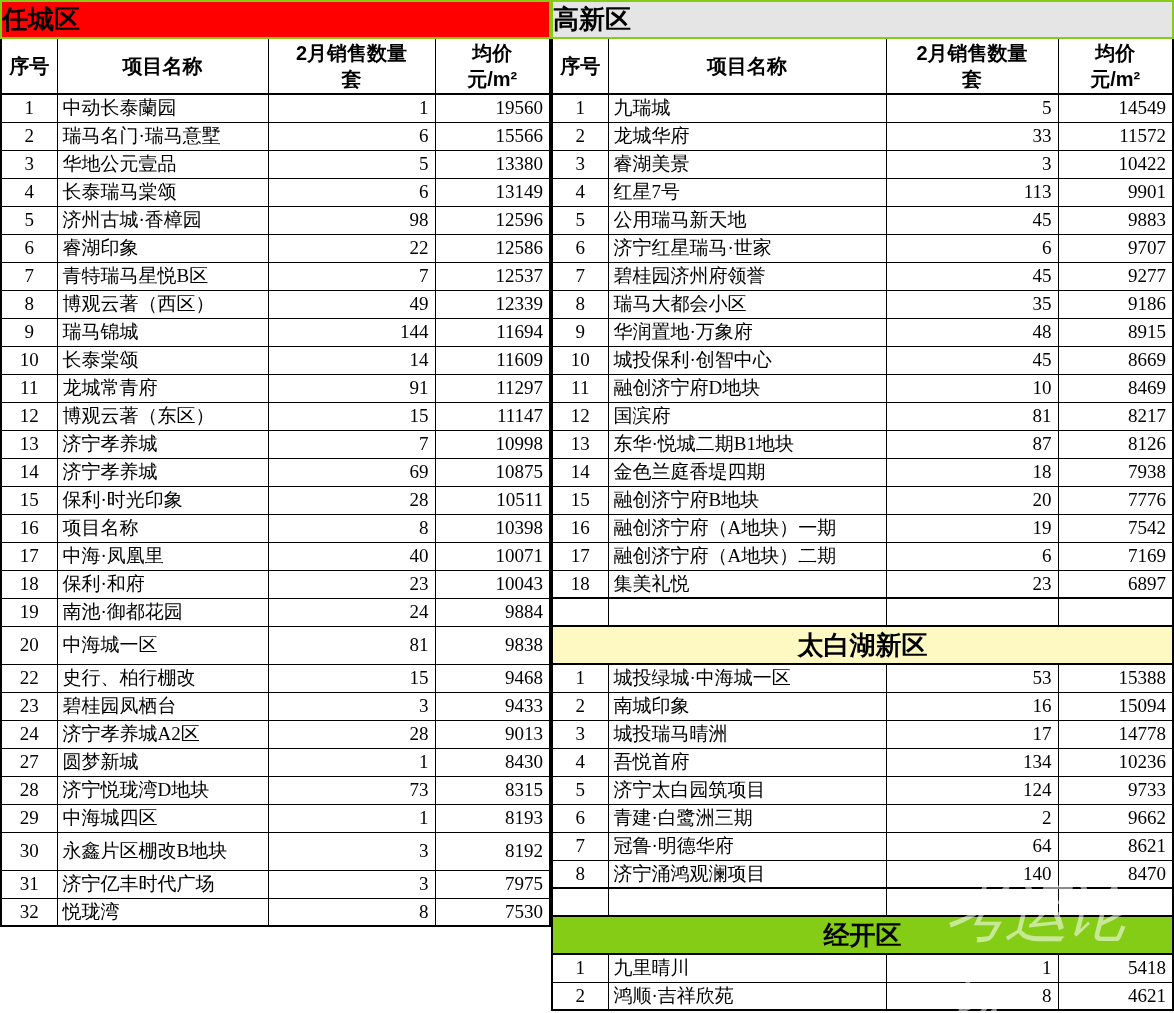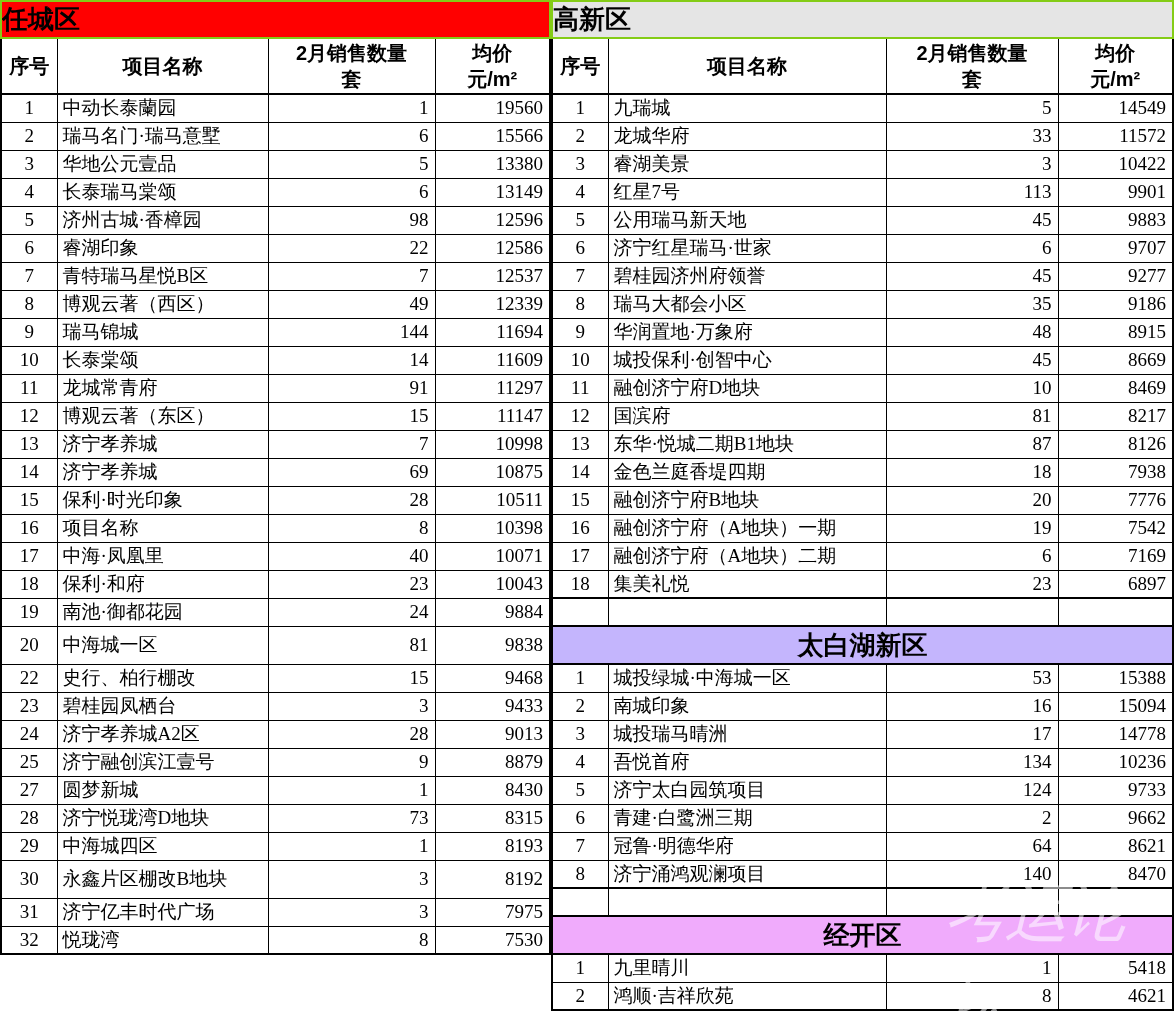--- a/index.html
+++ b/index.html
@@ -19,22 +19,22 @@
   tr.sect-banner{height:38px}
   tr.sect-banner td{border:2px solid #000;font-weight:bold;font-size:26px;text-align:center}
   tr.tall{height:38px}
   tr.spacer{height:28px}
   tr.thick-top td{border-top:2px solid #000}
   td.c-seq{font-family:"Liberation Serif","DejaVu Serif",serif;font-size:19px;text-align:center}
   td.c-name{font-family:"Liberation Serif","DejaVu Serif",serif;font-size:19px;text-align:left;padding:0 2px 0 5px}
   td.c-num{font-family:"Liberation Serif","DejaVu Serif",serif;font-size:19px;text-align:right;padding:0 6px 0 2px}
   .bg-red{background:#FF0000}
   .bg-cyan{background:#e5e5e5}
-  .bg-green{background:#c4b5fd}
-  .bg-yellow{background:#f0abfc}
+  .bg-green{background:#fef9c3}
+  .bg-yellow{background:#84cc16}
   .watermark{position:absolute;left:945px;top:916px;width:229px;height:80px;
              display:flex;align-items:center;justify-content:center;
              font-size:64px;font-weight:normal;font-style:italic;letter-spacing:-4px;
              color:rgba(255,255,255,0.55);pointer-events:none;z-index:5}
 </style>
 </head>
 <body>
 
 <div class="sheet">
 
@@ -195,26 +195,20 @@
           <td class="c-num">3</td>
           <td class="c-num">9433</td>
         </tr>
         <tr>
           <td class="c-seq">24</td>
           <td class="c-name">济宁孝养城A2区</td>
           <td class="c-num">28</td>
           <td class="c-num">9013</td>
         </tr>
         <tr>
-          <td class="c-seq">25</td>
-          <td class="c-name">济宁融创滨江壹号</td>
-          <td class="c-num">9</td>
-          <td class="c-num">8879</td>
-        </tr>
-        <tr>
           <td class="c-seq">27</td>
           <td class="c-name">圆梦新城</td>
           <td class="c-num">1</td>
           <td class="c-num">8430</td>
         </tr>
         <tr>
           <td class="c-seq">28</td>
           <td class="c-name">济宁悦珑湾D地块</td>
           <td class="c-num">73</td>
           <td class="c-num">8315</td>

